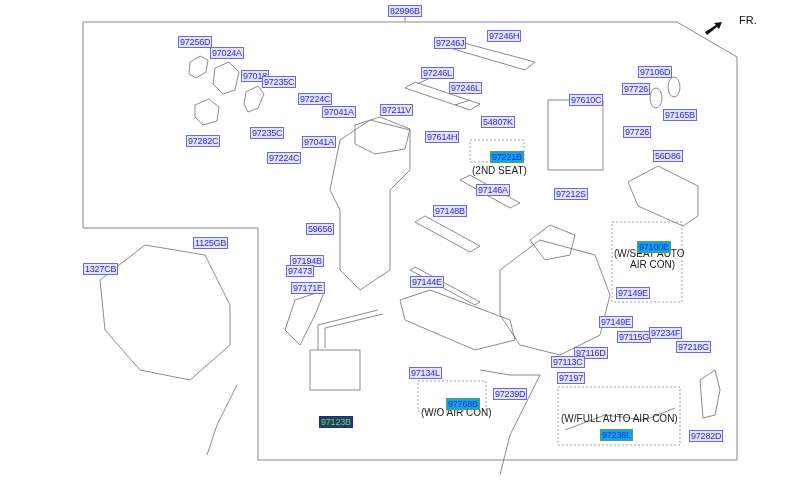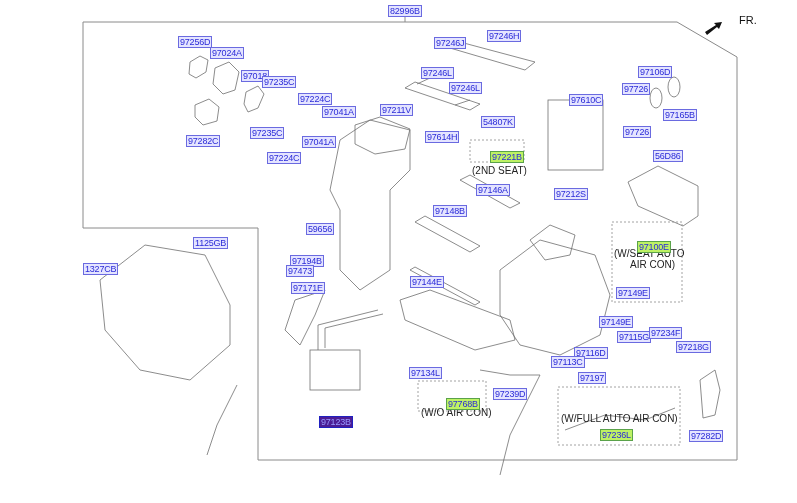--- a/index.html
+++ b/index.html
@@ -1,20 +1,20 @@
 <!DOCTYPE html>
 <html><head>
 <meta charset="utf-8">
 <style>
   html, body { margin: 0; padding: 0; background: #ffffff; }
   body { width: 797px; height: 503px; position: relative; overflow: hidden; font-family: "Liberation Sans", sans-serif; }
   #diagram { position: absolute; left: 0; top: 0; width: 797px; height: 503px; }
   .lbl { position: absolute; font-size: 9px; line-height: 10px; padding: 0 1px; color: #2b2bd8; background: #e4e4ff; border: 1px solid #6a6ae0; white-space: nowrap; letter-spacing: -0.2px; cursor: pointer; }
-  .lbl.green { color: #2b2bd8; background: #bef264; border-color: #5aa24a; }
-  .lbl.selected { color: #9999ff; background: #4c1d95; border-color: #2020c0; }
+  .lbl.green { color: #2b2bd8; background: #0ea5e9; border-color: #5aa24a; }
+  .lbl.selected { color: #9999ff; background: #14532d; border-color: #2020c0; }
   .note { position: absolute; font-size: 10px; line-height: 11px; color: #222; white-space: pre; margin-top: 24px; }
   .fr { position: absolute; left: 723px; top: 14px; font-size: 11px; color: #111; margin-left: 16px; }
   svg { position: absolute; left: 0; top: 0; }
 </style>
 </head>
 <body>
 
 <div id="diagram">
   <svg width="797" height="503" viewBox="0 0 797 503">
     <g fill="none" stroke="#8a8a8a" stroke-width="1">
@@ -127,19 +127,19 @@
   <div class="lbl" style="left:286px;top:265px">97473</div>
   <div class="lbl" style="left:410px;top:276px">97144E</div>
   <div class="lbl" style="left:291px;top:282px">97171E</div>
   <div class="lbl" style="left:599px;top:316px">97149E</div>
   <div class="lbl" style="left:617px;top:331px">97115G</div>
   <div class="lbl" style="left:649px;top:327px">97234F</div>
   <div class="lbl" style="left:676px;top:341px">97218G</div>
   <div class="lbl" style="left:574px;top:347px">97116D</div>
   <div class="lbl" style="left:551px;top:356px">97113C</div>
   <div class="lbl" style="left:409px;top:367px">97134L</div>
-  <div class="lbl" style="left:578px;top:372px">97197</div>
+  <div class="lbl" style="left:557px;top:372px">97197</div>
   <div class="lbl" style="left:493px;top:388px">97239D</div>
   <div class="lbl green" style="left:446px;top:398px">97768B</div>
   <div class="lbl selected" style="left:319px;top:416px">97123B</div>
   <div class="lbl green" style="left:600px;top:429px">97236L</div>
   <div class="lbl" style="left:689px;top:430px">97282D</div>
 </div>
 
 </body></html>

